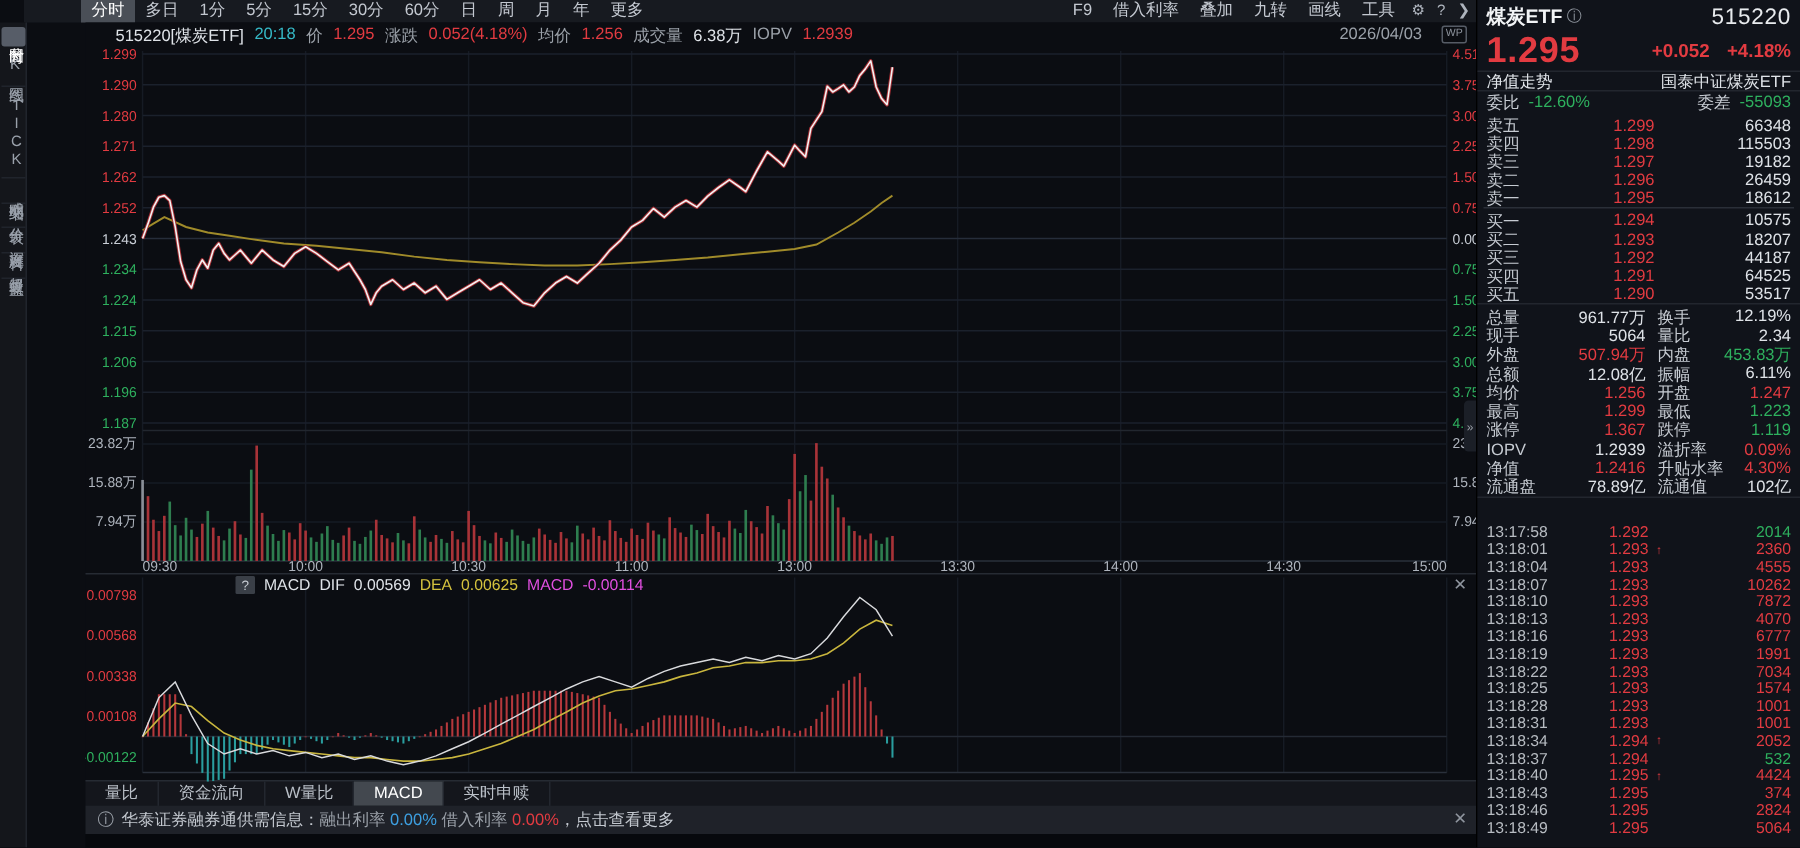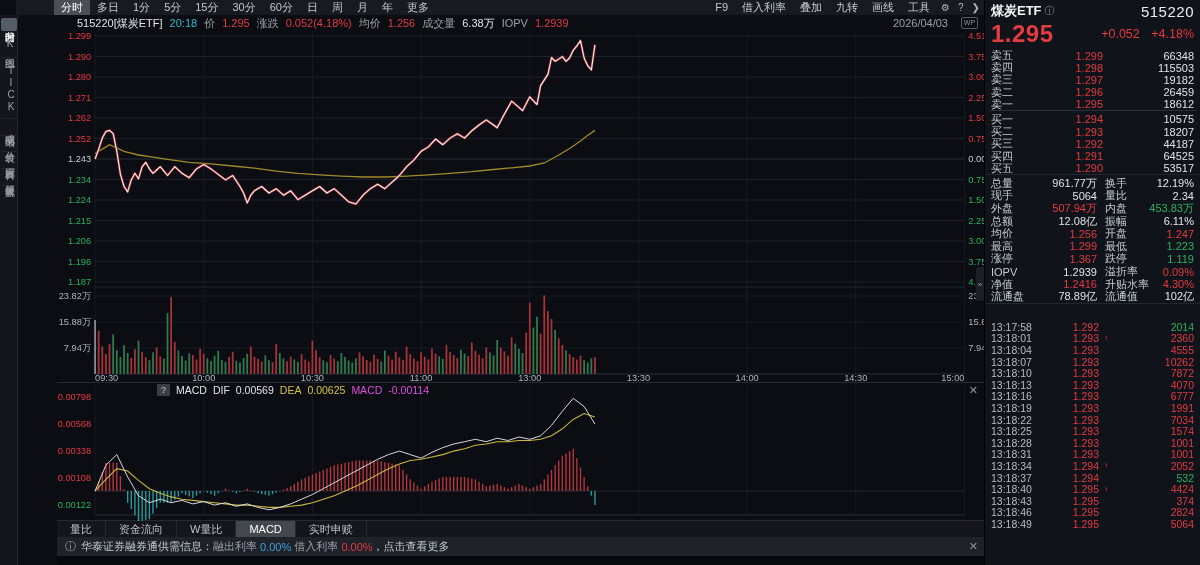--- a/index.html
+++ b/index.html
@@ -41,21 +41,21 @@
   .bottom-strip { flex:1; background:#07090d; }
   .collapse-handle { position:absolute; right:0; top:252px; width:8px; height:34px; background:#1b1f27; color:#9aa0a8; font-size:8px; display:flex; align-items:center; justify-content:center; border-radius:3px 0 0 3px; z-index:3; cursor:default; }
   
   .qp { background:#10131a; display:flex; flex-direction:column; font-size:11px; min-height:0; }
   .qp-head { height:20px; display:flex; align-items:center; padding:2px 6px 0 6px; flex:0 0 auto; }
   .qp-name { font-size:13px; font-weight:bold; color:#f2f4f6; }
   .qp-info { color:#8f959e; font-size:10px; margin-left:3px; }
   .qp-code { margin-left:auto; font-size:15px; color:#e8ebee; letter-spacing:0.5px; }
   .qp-price-row { height:27px; display:flex; align-items:center; padding:0 6px; flex:0 0 auto; }
   .qp-last { font-size:24px; font-weight:bold; color:var(--red); letter-spacing:0.5px; }
-  .qp-chg { margin-left:auto; color:var(--red); font-weight:normal; font-size:12.5px; }
+  .qp-chg { margin-left:auto; color:var(--red); font-weight:bold; font-size:12.5px; }
   .qp-chg span { margin-left:8px; }
   .qp-sub { height:14px; display:flex; align-items:center; padding:0 6px; font-size:10px; color:#9aa0a8; flex:0 0 auto; }
   .qp-sub .st { margin-right:6px; }
   .qp-badges { margin-left:auto; display:flex; align-items:center; gap:3px; }
   .badge { font-size:9px; line-height:10px; padding:0 1px; border:1px solid; border-radius:1px; }
   .qp-navrow { height:14px; display:flex; align-items:center; padding:0 6px; border-top:1px solid #22262e; border-bottom:1px solid #22262e; color:#dfe3e8; flex:0 0 auto; }
   .qp-navrow .fund { margin-left:auto; }
   .qp-weibi { height:14px; display:flex; align-items:center; padding:0 6px; flex:0 0 auto; }
   .qp-weibi .lbl { color:#c6cbd2; } .qp-weibi .val { color:var(--green); margin-left:6px; }
   .qp-weibi .l2 { margin-left:auto; } .qp-weibi .v2 { margin-left:6px; }
@@ -545,20 +545,30 @@
       <span class="qp-info">ⓘ</span>
       <span class="qp-code">515220</span>
     </div>
     <div class="qp-price-row">
       <span class="qp-last">1.295</span>
       <span class="qp-chg">
         <span>+0.052</span>
         <span>+4.18%</span>
       </span>
     </div>
+    <div class="qp-navrow">
+      <span>净值走势</span>
+      <span class="fund">国泰中证煤炭ETF</span>
+    </div>
+    <div class="qp-weibi">
+      <span class="lbl">委比</span>
+      <span class="val">-12.60%</span>
+      <span class="lbl l2">委差</span>
+      <span class="val v2">-55093</span>
+    </div>
     <div class="qp-book">
         <div class="book-row">
           <span class="bl1">卖五</span>
           <span class="bp">1.299</span>
           <span class="bv">66348</span>
         </div>
         <div class="book-row">
           <span class="bl1">卖四</span>
           <span class="bp">1.298</span>
           <span class="bv">115503</span>

